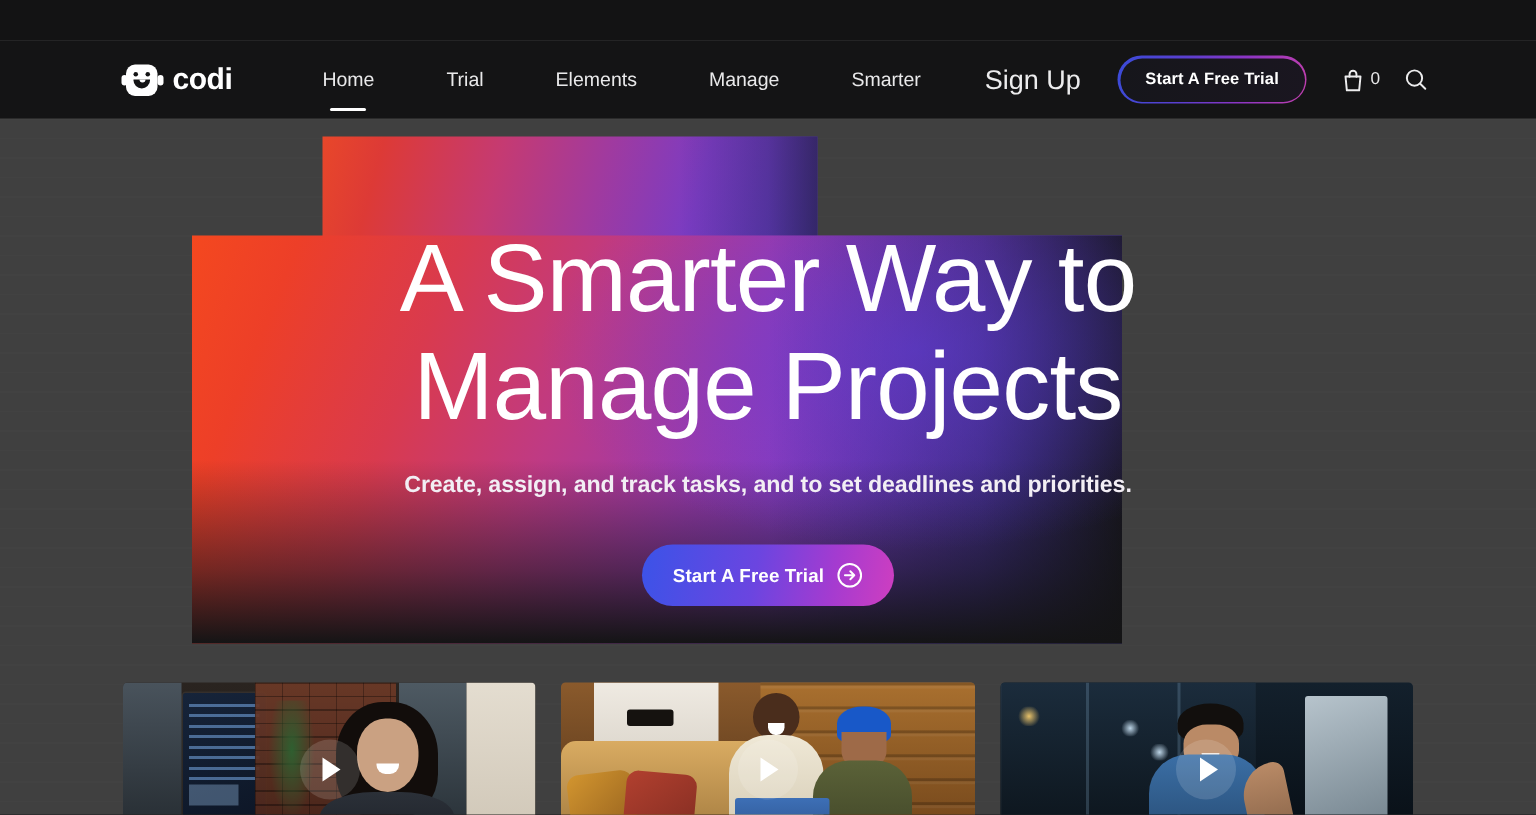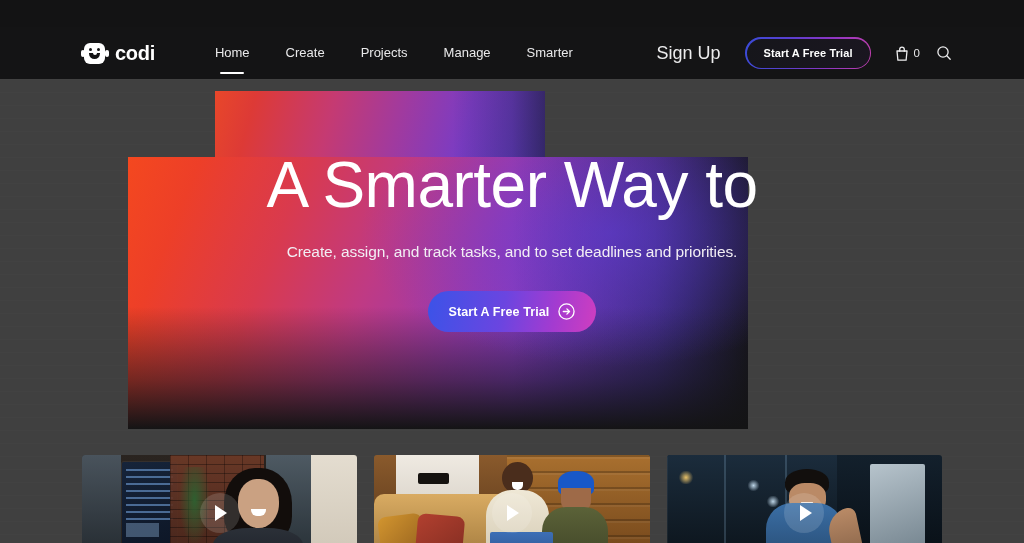--- a/index.html
+++ b/index.html
@@ -79,21 +79,21 @@
   .logo-mouth::after {
     content:""; position:absolute;
     left:3.5px; top:0; width:4px; height:2.5px;
     background:#fff; border-radius:0 0 3px 3px;
   }
   .brand-name {
     color:#fff; font-size:20px; font-weight:700; letter-spacing:-0.3px;
   }
 
   nav.mainnav {
-    display:flex; align-items:center; gap:0;
+    display:flex; align-items:center; gap:12px;
     margin-left:42px;
   }
   nav.mainnav a {
     position:relative;
     color:#e9e9ea;
     font-size:13px;
     text-decoration:none;
     padding:0 18px;
     line-height:24px;
     white-space:nowrap;
@@ -201,21 +201,21 @@
     font-size:64px;
     line-height:72px;
     font-weight:300;
     letter-spacing:-0.5px;
   }
   .hero-title span { display:block; }
   .hero-sub {
     margin-top:22px;
     color:#f2eef4;
     font-size:15.5px;
-    font-weight:400;
+    font-weight:700;
     letter-spacing:-0.1px;
   }
   .cta-wrap {
     margin-top:30px;
     display:flex; justify-content:center;
     pointer-events:auto;
   }
   .cta-btn {
     display:inline-flex; align-items:center; gap:9px;
     height:41px;
@@ -487,22 +487,22 @@
               <i></i>
             </div>
           <div class="logo-mouth"></div>
         </div>
       </div>
       <span class="brand-name">codi</span>
     </div>
 
     <nav class="mainnav">
       <a href="#" class="active">Home</a>
-      <a href="#">Create</a>
-      <a href="#">Projects</a>
+      <a href="#">Trial</a>
+      <a href="#">Elements</a>
       <a href="#">Manage</a>
       <a href="#">Smarter</a>
     </nav>
 
     <div class="header-right">
       <a href="#" class="signup-link">Sign Up</a>
 
       <div class="trial-pill">Start A Free Trial</div>
 
       <div class="bag-wrap">
@@ -523,20 +523,21 @@
       </span>
     </div>
   </header>
 
   <div class="hero-blob blob-top"></div>
   <div class="hero-blob blob-main"></div>
 
   <section class="hero-content">
     <h1 class="hero-title">
       <span>A Smarter Way to</span>
+      <span>Manage Projects</span>
     </h1>
     <p class="hero-sub">Create, assign, and track tasks, and to set deadlines and priorities.</p>
 
     <div class="cta-wrap">
       <button class="cta-btn">
         <span>Start A Free Trial</span>
         <span class="cta-arrow">
           <svg width="17" height="17" viewBox="0 0 18 18" fill="none">
             <circle cx="9" cy="9" r="8" stroke="#ffffff" stroke-width="1.4"></circle>
             <path d="M5.6 9h6.4M9.4 6.2 12.2 9l-2.8 2.8" stroke="#ffffff" stroke-width="1.4" stroke-linecap="round" stroke-linejoin="round"></path>

